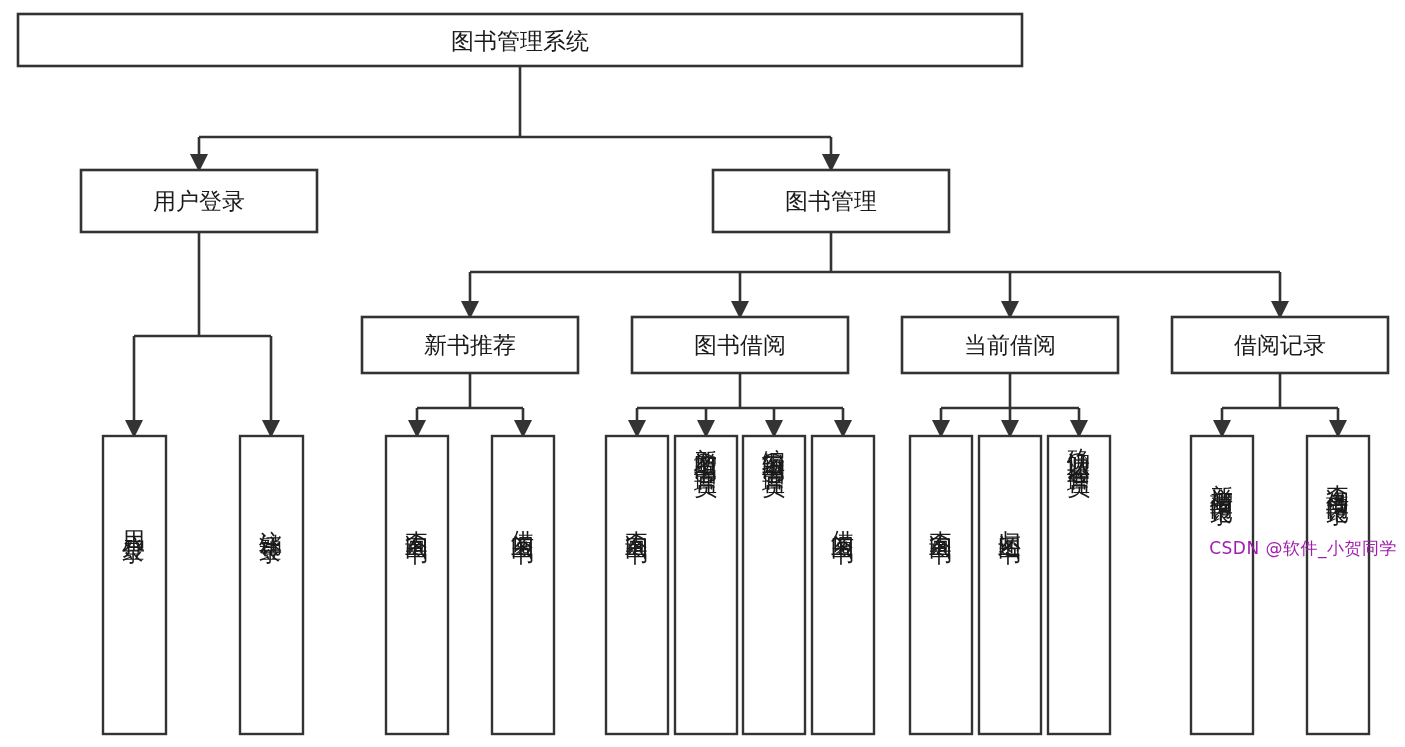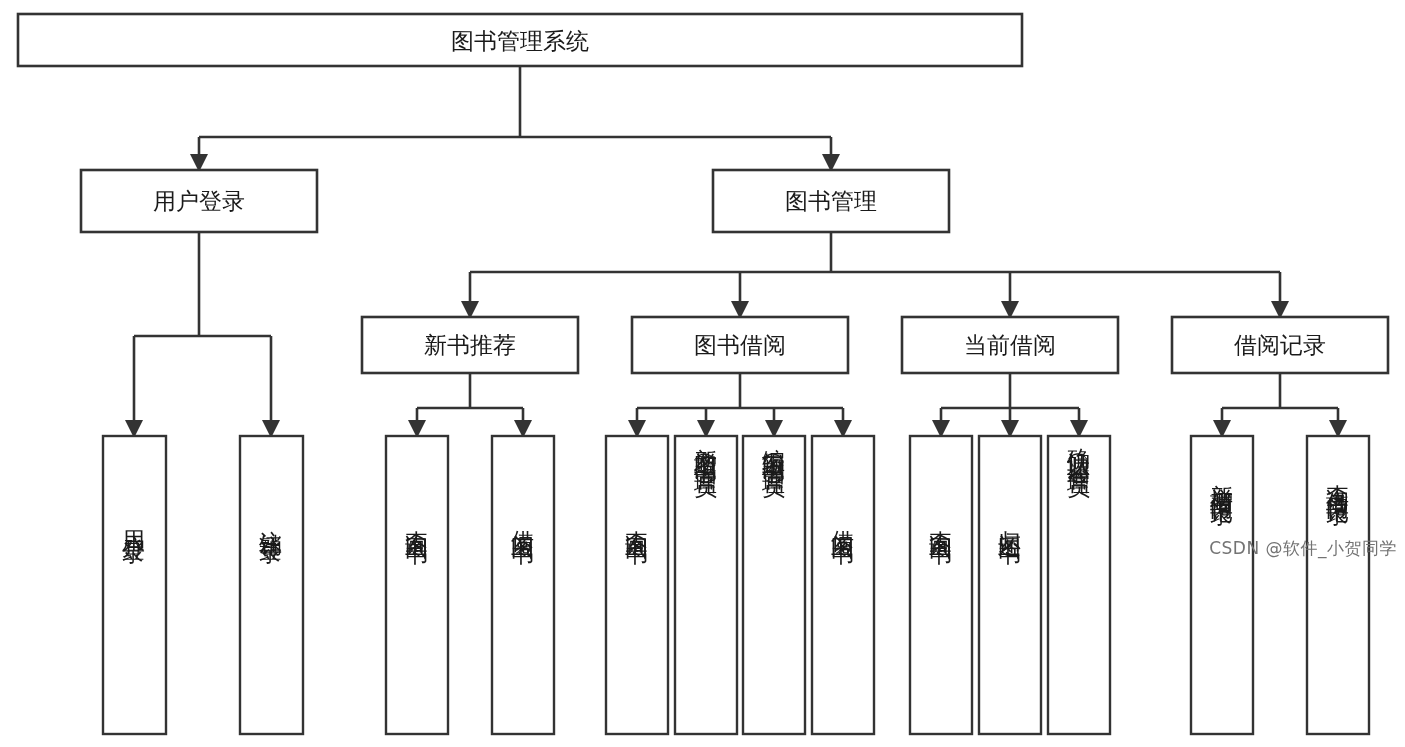--- a/index.html
+++ b/index.html
@@ -59,21 +59,21 @@
     text-orientation: upright;
     text-anchor: middle;
     letter-spacing: 4px;
   }
   .watermark {
     position: absolute;
     right: 8px;
     bottom: 4px;
     font-family: "DejaVu Sans", "Liberation Sans", sans-serif;
     font-size: 17px;
-    color: #737373;
+    color: #a21caf;
     white-space: nowrap;
     letter-spacing: 0.5px;
     pointer-events: none;
   }
 </style>
 </head>
 <body>
 
 <div id="diagram-root">
   <svg class="flow" viewBox="0 0 1405 747" xmlns="http://www.w3.org/2000/svg">

